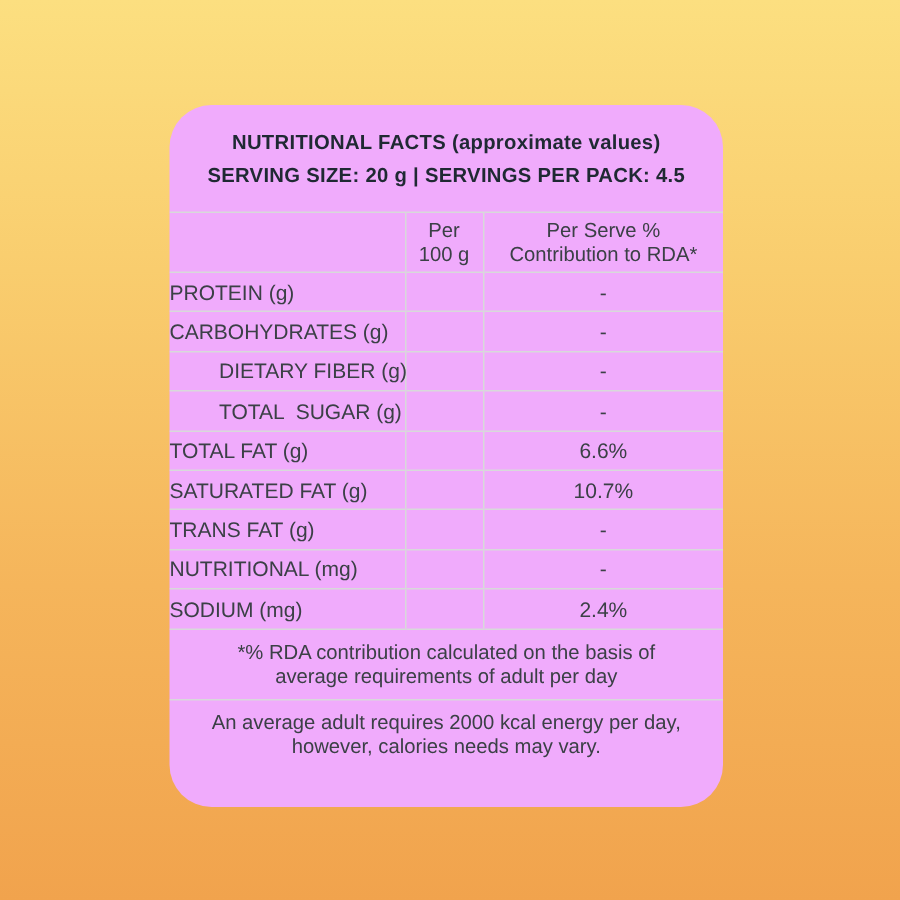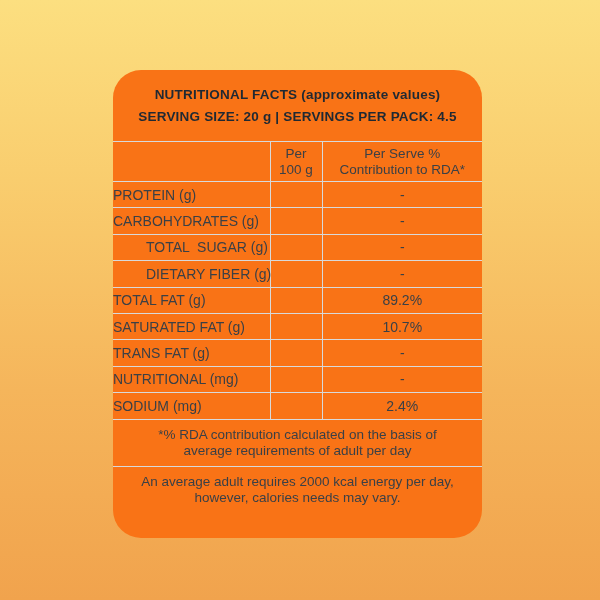--- a/index.html
+++ b/index.html
@@ -11,21 +11,21 @@
     background: linear-gradient(180deg, #fcdf80 0%, #f9cd6e 30%, #f5b55b 65%, #f1a34d 100%);
     overflow: hidden;
   }
 
   .card {
     position: absolute;
     left: 113px;
     top: 70px;
     width: 369px;
     height: 468px;
-    background: #f97316;
+    background: #f0abfc;
     border-radius: 28px;
     box-sizing: border-box;
     overflow: hidden;
   }
 
   .card-header {
     height: 71px;
     display: flex;
     flex-direction: column;
     justify-content: center;
@@ -140,33 +140,33 @@
         <td class="label">PROTEIN (g)</td>
         <td class="val v"></td>
         <td class="val v">-</td>
       </tr>
       <tr>
         <td class="label">CARBOHYDRATES (g)</td>
         <td class="val v"></td>
         <td class="val v">-</td>
       </tr>
       <tr class="indent">
-        <td class="label">TOTAL  SUGAR (g)</td>
+        <td class="label">DIETARY FIBER (g)</td>
         <td class="val v"></td>
         <td class="val v">-</td>
       </tr>
       <tr class="indent">
-        <td class="label">DIETARY FIBER (g)</td>
+        <td class="label">TOTAL  SUGAR (g)</td>
         <td class="val v"></td>
         <td class="val v">-</td>
       </tr>
       <tr>
         <td class="label">TOTAL FAT (g)</td>
         <td class="val v"></td>
-        <td class="val v">89.2%</td>
+        <td class="val v">6.6%</td>
       </tr>
       <tr>
         <td class="label">SATURATED FAT (g)</td>
         <td class="val v"></td>
         <td class="val v">10.7%</td>
       </tr>
       <tr>
         <td class="label">TRANS FAT (g)</td>
         <td class="val v"></td>
         <td class="val v">-</td>

